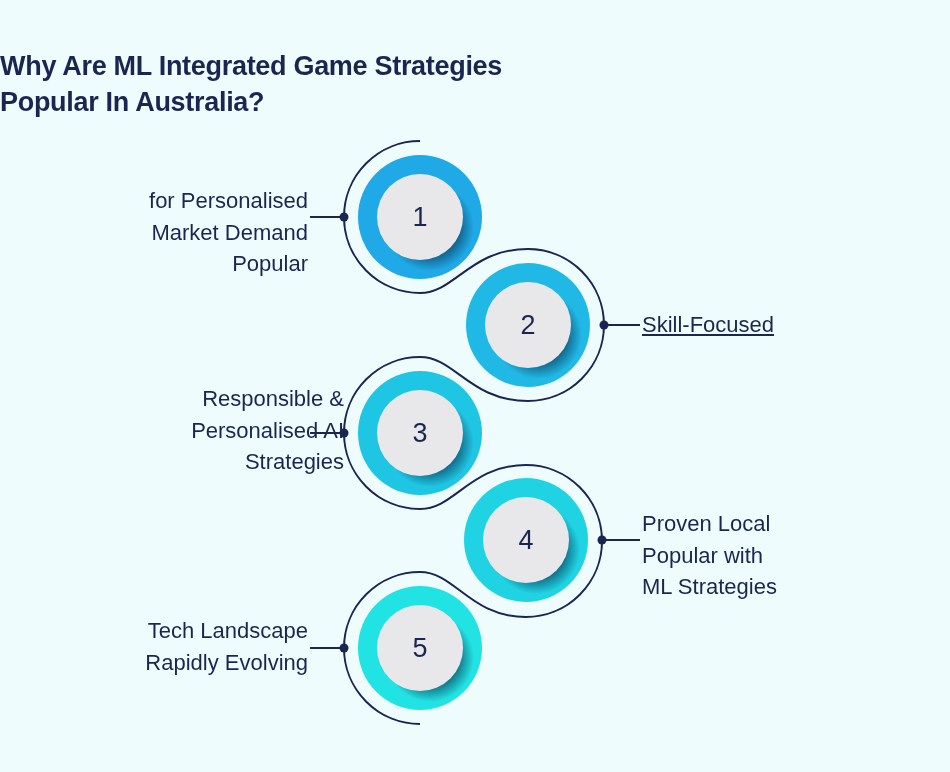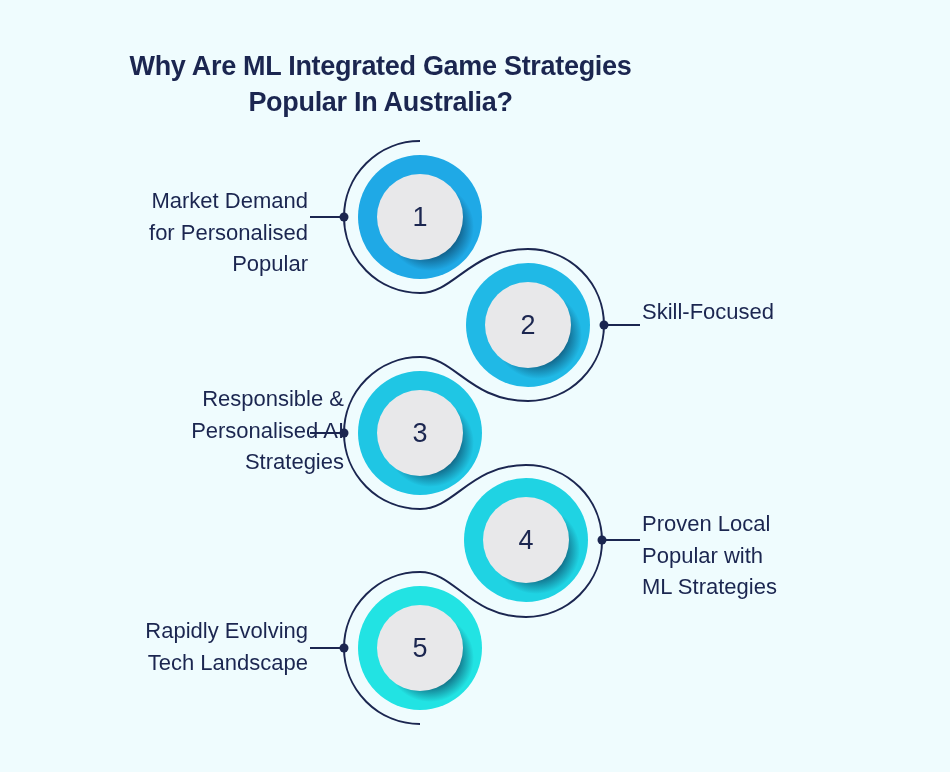--- a/index.html
+++ b/index.html
@@ -1,17 +1,17 @@
 <!DOCTYPE html>
 <html><head>
 <meta charset="utf-8">
 <style>
   html,body{margin:0;padding:0;}
   body{width:950px;height:772px;background:#effcfe;position:relative;overflow:hidden;font-family:"Liberation Sans","DejaVu Sans",sans-serif;color:#1b2650;}
-  .title{position:absolute;left:0;top:48px;width:761px;text-align:center;font-weight:bold;font-size:27px;line-height:36px;color:#1b2650;letter-spacing:-0.3px;}
+  .title{position:absolute;left:0;top:48px;width:761px;text-align:left;font-weight:bold;font-size:27px;line-height:36px;color:#1b2650;letter-spacing:-0.3px;}
   svg.diagram{position:absolute;left:0;top:0;}
   .label{position:absolute;font-size:22px;line-height:31.5px;color:#1b2650;}
   .label.left{text-align:right;}
   .label.right{text-align:left;}
   .num{position:absolute;width:86px;height:86px;line-height:86px;text-align:center;font-size:27px;color:#1b2650;}
 </style>
 </head>
 <body>
 
 <div class="title">
@@ -86,33 +86,33 @@
   </g>
 </svg>
 
 <div class="num" style="left:377px;top:174px;">1</div>
 <div class="num" style="left:485px;top:282px;">2</div>
 <div class="num" style="left:377px;top:390px;">3</div>
 <div class="num" style="left:483px;top:497px;">4</div>
 <div class="num" style="left:377px;top:605px;">5</div>
 
 <div class="label left" style="right:642px;top:185px;">
+  <div>for Personalised</div>
   <div>Market Demand</div>
-  <div>for Personalised</div>
   <div>Popular</div>
 </div>
-<div class="label right" style="left:642px;top:296px;">
+<div class="label right" style="left:642px;top:309px;text-decoration:underline;">
   <div>Skill-Focused</div>
 </div>
 <div class="label left" style="right:606px;top:383px;">
   <div>Responsible &amp;</div>
   <div>Personalised AI</div>
   <div>Strategies</div>
 </div>
 <div class="label right" style="left:642px;top:508px;">
   <div>Proven Local</div>
   <div>Popular with</div>
   <div>ML Strategies</div>
 </div>
 <div class="label left" style="right:642px;top:615px;">
+  <div>Tech Landscape</div>
   <div>Rapidly Evolving</div>
-  <div>Tech Landscape</div>
 </div>
 
 </body></html>

